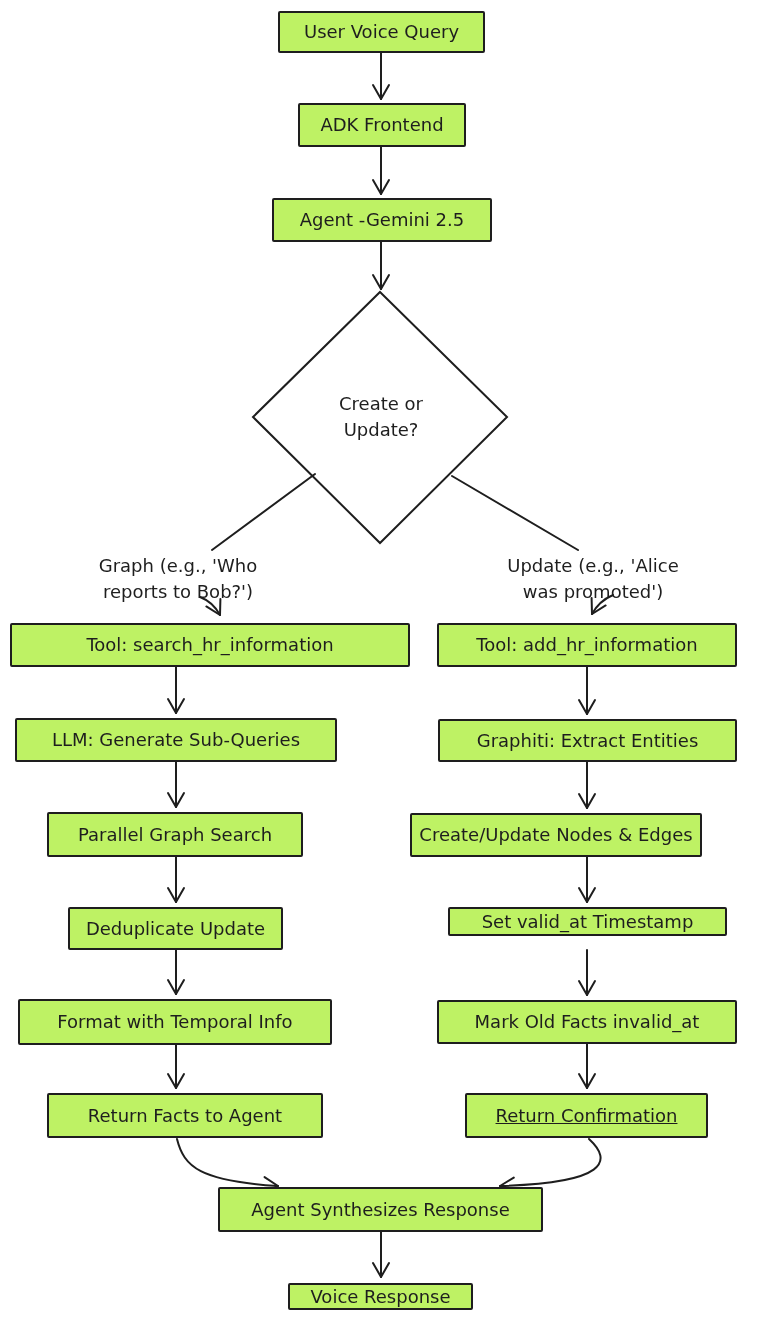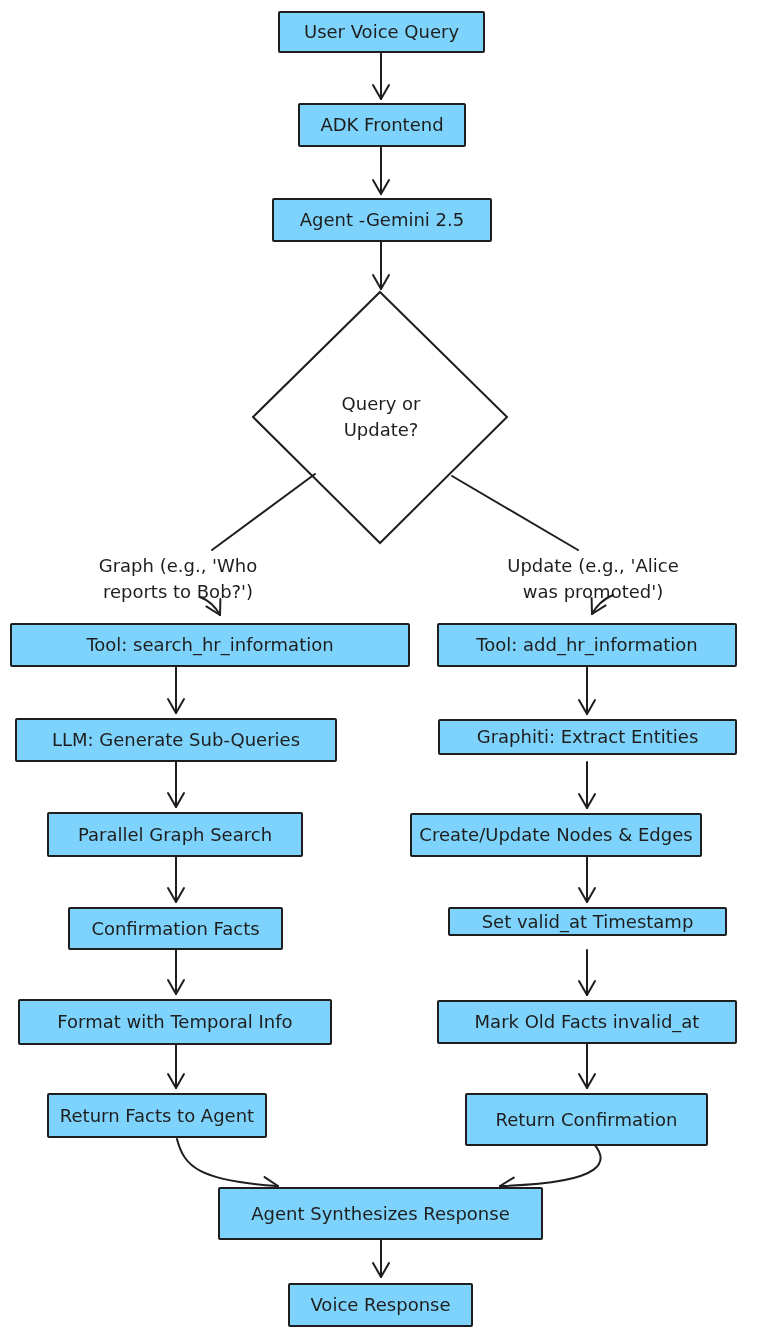--- a/index.html
+++ b/index.html
@@ -17,21 +17,21 @@
     overflow: hidden;
   }
   svg.connectors {
     position: absolute;
     left: 0; top: 0;
     width: 774px; height: 1336px;
   }
   .node {
     position: absolute;
     box-sizing: border-box;
-    background: #7dd3fc;
+    background: #bef264;
     border: 2px solid #1e1e1e;
     display: flex;
     align-items: center;
     justify-content: center;
     font-size: 18px;
     text-align: left;
     line-height: 1.2;
     border-radius: 2px;
   }
   .freelabel {
@@ -86,50 +86,50 @@
       <line x1="381" y1="1232" x2="381" y2="1277" marker-end="url(#ah)"></line>
     </g>
   </svg>
 
   <div class="node" style="left:278px; top:11px; width:207px; height:42px;">User Voice Query</div>
 
   <div class="node" style="left:298px; top:103px; width:168px; height:44px;">ADK Frontend</div>
 
   <div class="node" style="left:272px; top:198px; width:220px; height:44px;">Agent -Gemini 2.5</div>
 
-  <div class="freelabel" style="left:281px; top:391px; width:200px;">Query or
+  <div class="freelabel" style="left:281px; top:391px; width:200px;">Create or
 Update?</div>
 
   <div class="freelabel" style="left:58px; top:553px; width:240px;">Graph (e.g., 'Who
 reports to Bob?')</div>
 
   <div class="freelabel" style="left:473px; top:553px; width:240px;">Update (e.g., 'Alice
 was promoted')</div>
 
   <div class="node" style="left:10px; top:623px; width:400px; height:44px;">Tool: search_hr_information</div>
 
   <div class="node" style="left:15px; top:718px; width:322px; height:44px;">LLM: Generate Sub-Queries</div>
 
   <div class="node" style="left:47px; top:812px; width:256px; height:45px;">Parallel Graph Search</div>
 
-  <div class="node" style="left:68px; top:907px; width:215px; height:43px;">Confirmation Facts</div>
+  <div class="node" style="left:68px; top:907px; width:215px; height:43px;">Deduplicate Update</div>
 
   <div class="node" style="left:18px; top:999px; width:314px; height:46px;">Format with Temporal Info</div>
 
-  <div class="node" style="left:47px; top:1093px; width:220px; height:45px;">Return Facts to Agent</div>
+  <div class="node" style="left:47px; top:1093px; width:276px; height:45px;">Return Facts to Agent</div>
 
   <div class="node" style="left:437px; top:623px; width:300px; height:44px;">Tool: add_hr_information</div>
 
-  <div class="node" style="left:438px; top:719px; width:299px; height:36px;">Graphiti: Extract Entities</div>
+  <div class="node" style="left:438px; top:719px; width:299px; height:43px;">Graphiti: Extract Entities</div>
 
   <div class="node" style="left:410px; top:813px; width:292px; height:44px;">Create/Update Nodes &amp; Edges</div>
 
   <div class="node" style="left:448px; top:907px; width:279px; height:29px;">Set valid_at Timestamp</div>
 
   <div class="node" style="left:437px; top:1000px; width:300px; height:44px;">Mark Old Facts invalid_at</div>
 
-  <div class="node" style="left:465px; top:1093px; width:243px; height:53px;">Return Confirmation</div>
+  <div class="node" style="left:465px; top:1093px; width:243px; height:45px;text-decoration:underline;">Return Confirmation</div>
 
-  <div class="node" style="left:218px; top:1187px; width:325px; height:53px;">Agent Synthesizes Response</div>
+  <div class="node" style="left:218px; top:1187px; width:325px; height:45px;">Agent Synthesizes Response</div>
 
-  <div class="node" style="left:288px; top:1283px; width:185px; height:44px;">Voice Response</div>
+  <div class="node" style="left:288px; top:1283px; width:185px; height:27px;">Voice Response</div>
 
 </div>
 
 </body></html>

